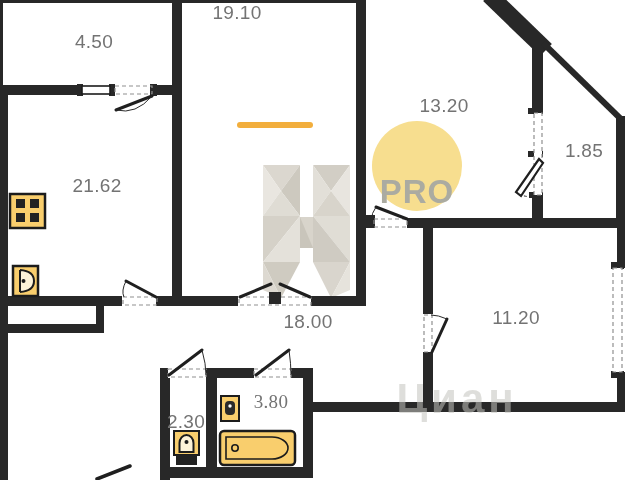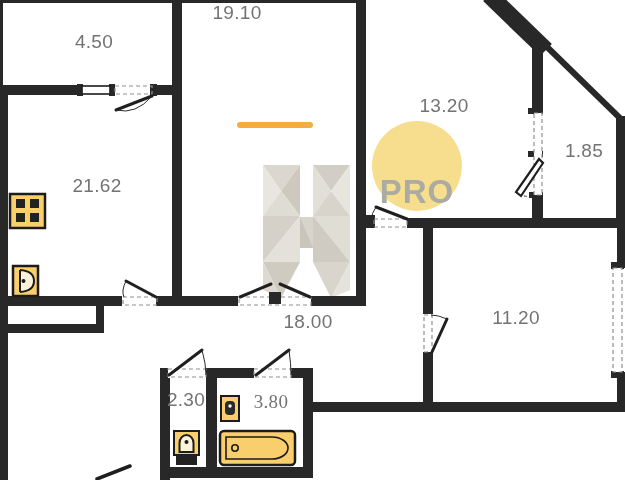--- a/index.html
+++ b/index.html
@@ -188,22 +188,23 @@
   </g>
 </svg>
 
   <div class="room-label" style="left:94px;top:42px;">4.50</div>
   <div class="room-label" style="left:237px;top:13px;">19.10</div>
   <div class="room-label" style="left:444px;top:106px;">13.20</div>
   <div class="room-label" style="left:584px;top:151px;">1.85</div>
   <div class="room-label" style="left:97px;top:186px;">21.62</div>
   <div class="room-label" style="left:274px;top:322px;margin-left:34px;">18.00</div>
   <div class="room-label" style="left:516px;top:312px;margin-top:6px;">11.20</div>
-  <div class="room-label" style="left:186px;top:400px;text-align:right;">2.30</div>
+  <div class="room-label" style="left:186px;top:422px;text-align:right;">2.30</div>
   <div class="room-label" style="left:271px;top:402px;font-family:Liberation Serif, serif;">3.80</div>
 
   <div class="total-underline" style="left:237px;top:122px;"></div>
 
   <div class="pro-badge" style="left:372px;top:121px;">
     <span>PRO</span>
   </div>
 
+  <div class="watermark-cian" style="left:457px;top:399px;">Циан</div>
 </div>
 
 </body></html>

